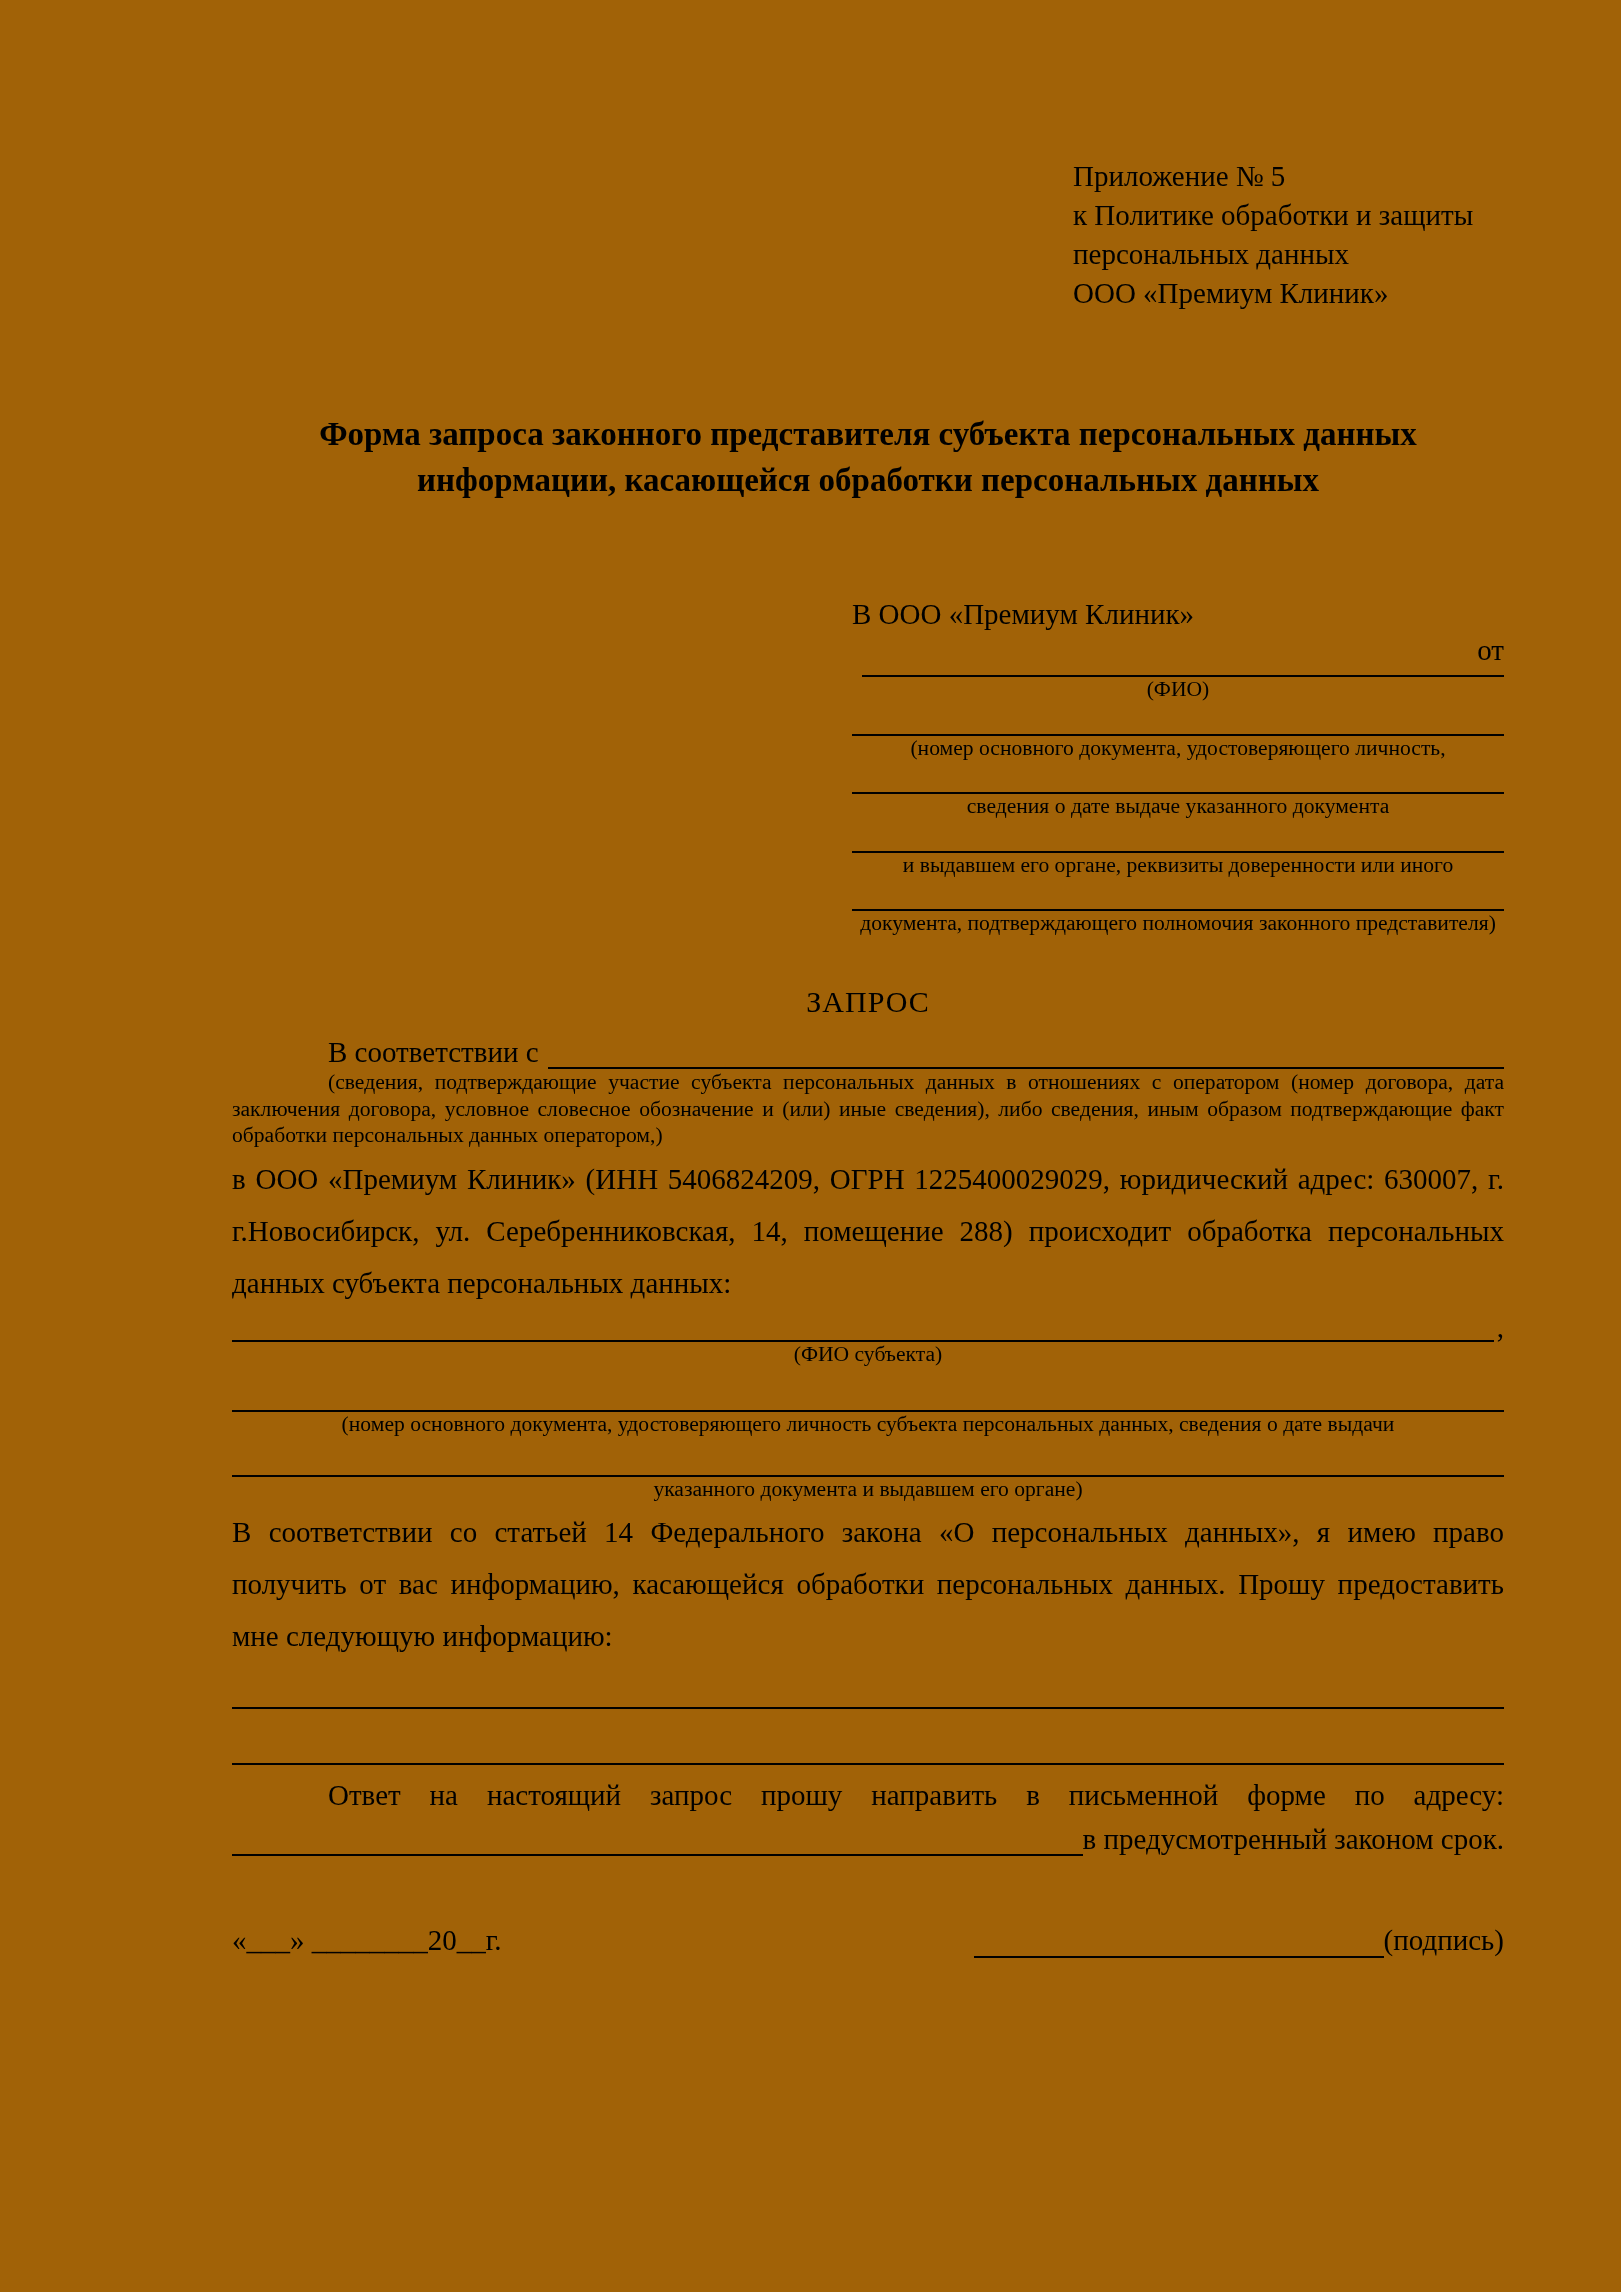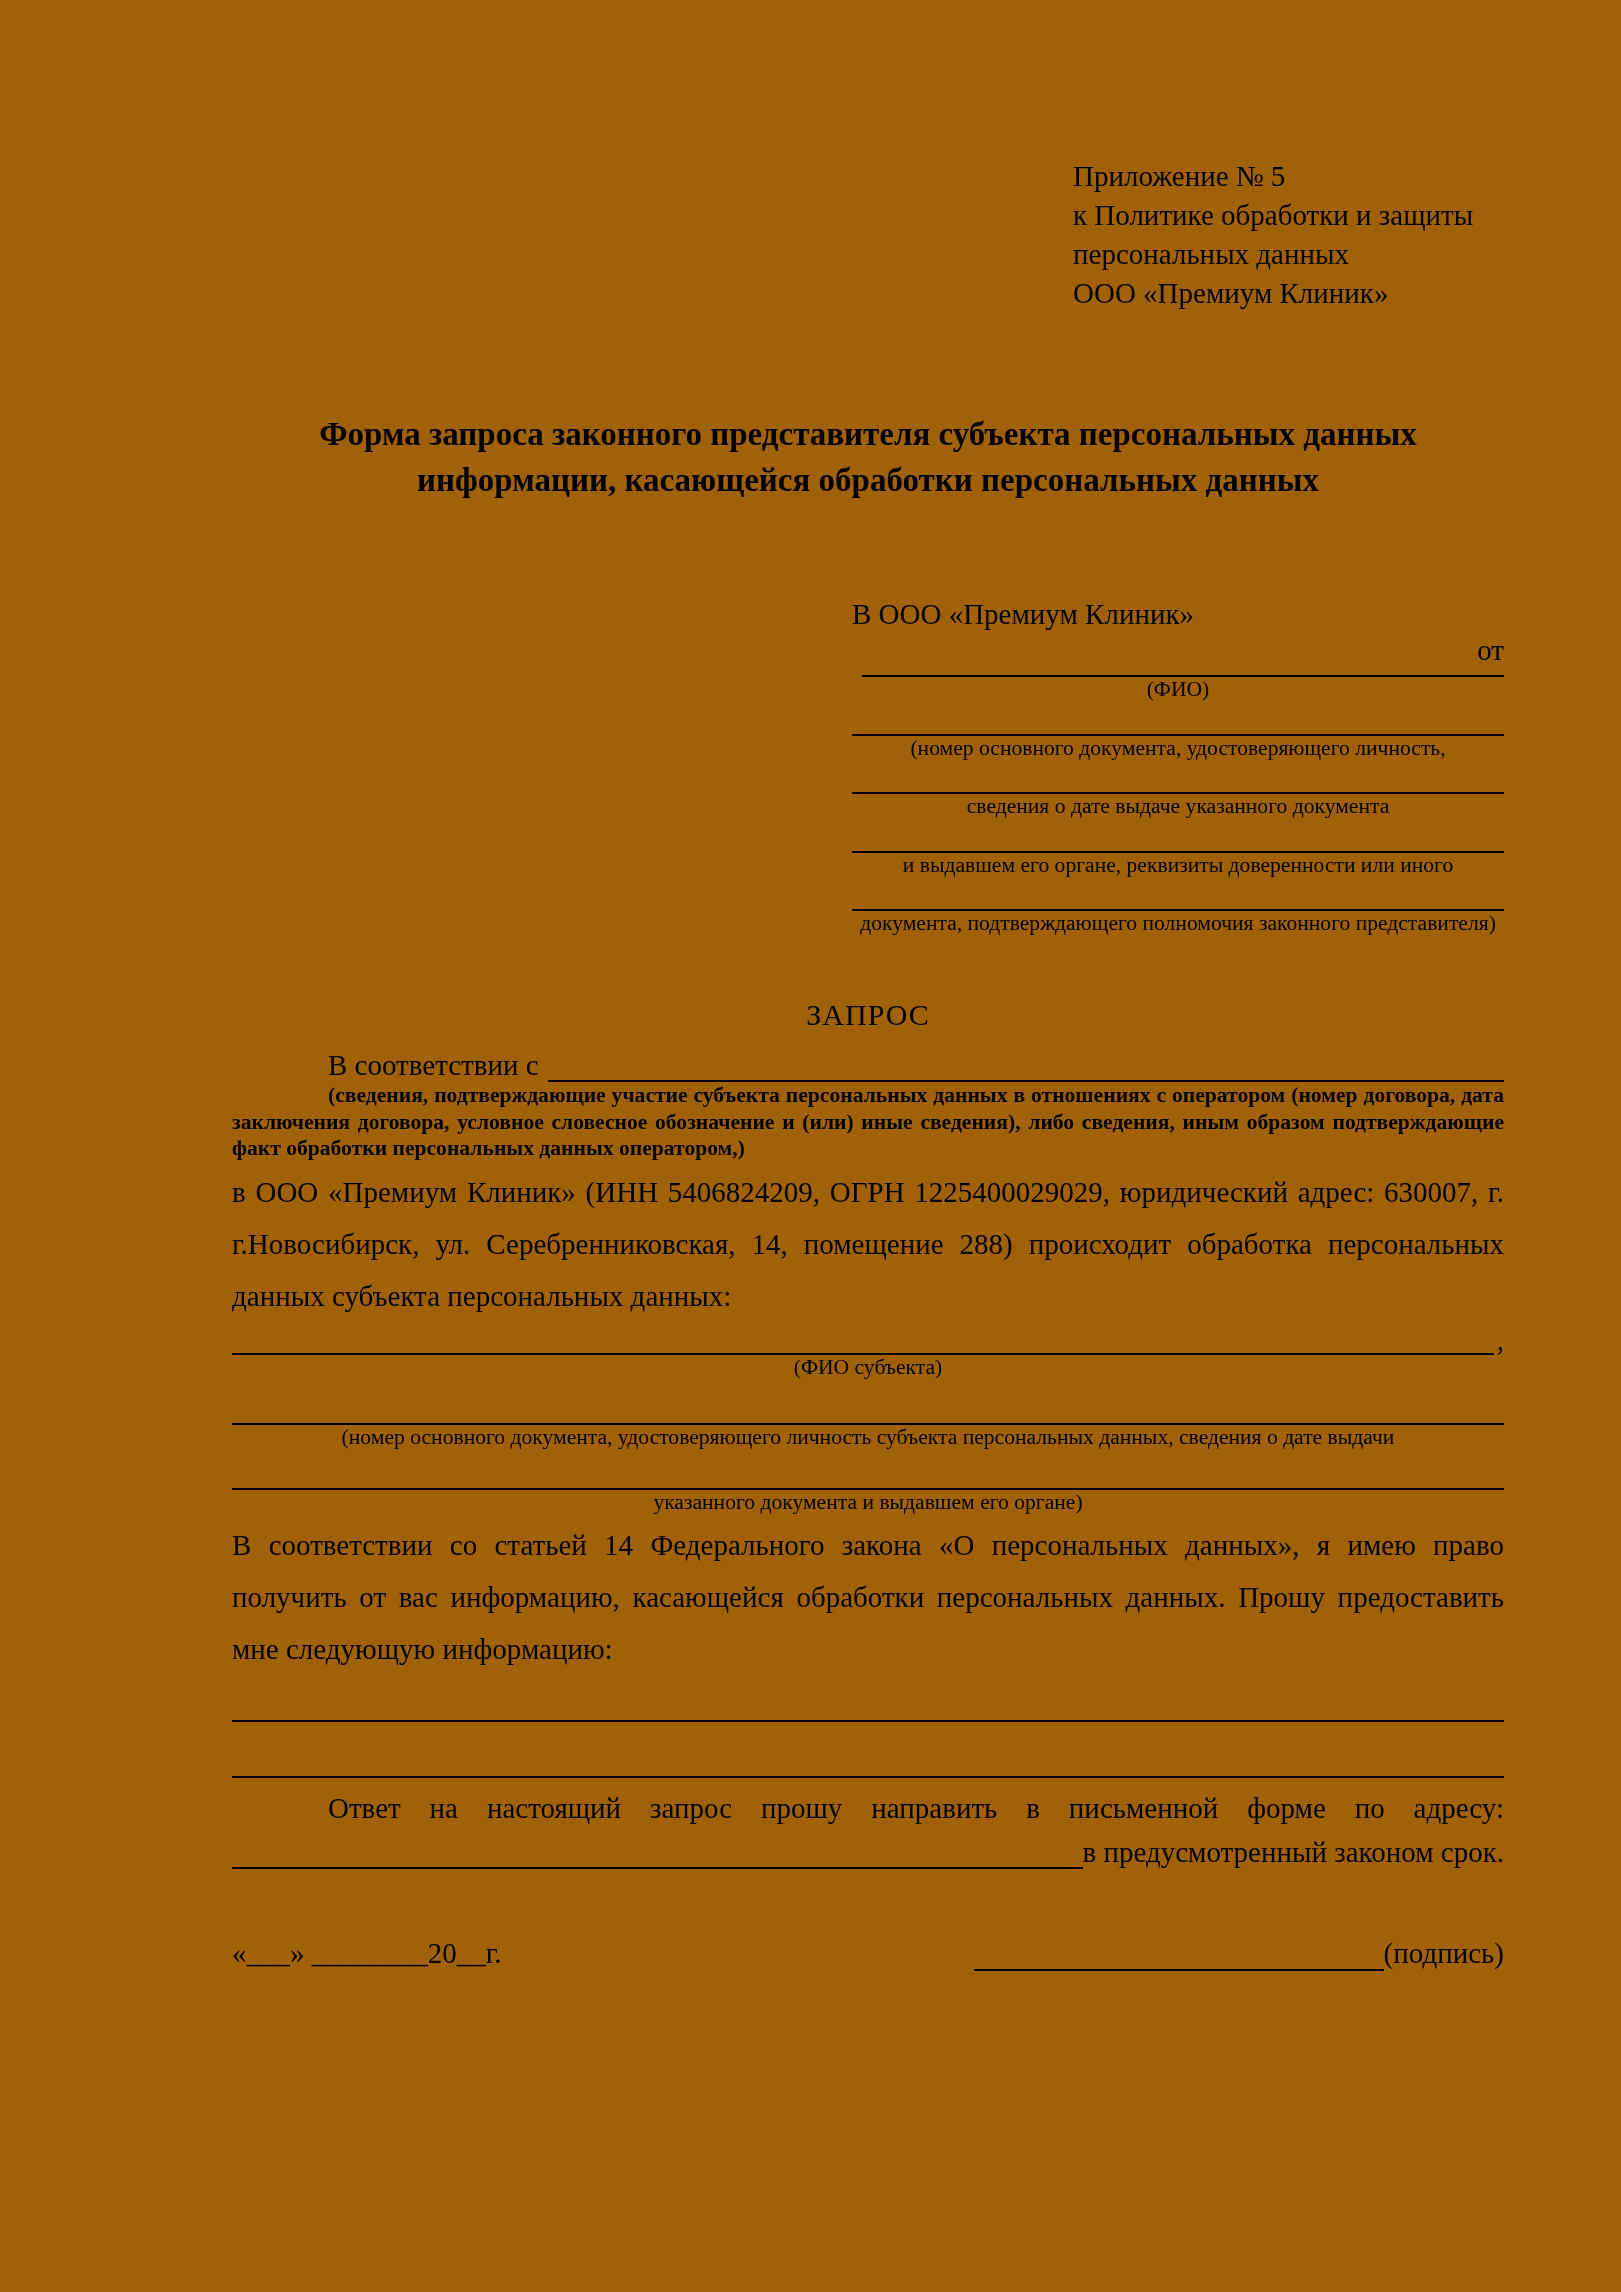--- a/index.html
+++ b/index.html
@@ -24,25 +24,25 @@
   .addr-from { display:flex; align-items:flex-end; height:43px;flex-direction:column; }
   .addr-from-label { line-height:33px; }
 
   .fill-line { border-bottom:2.9px solid #000; }
   .grow { flex:1; align-self:stretch; margin-left:9.8px; }
   .field-line { height:33px; border-bottom:2.9px solid #000; }
 
   .caption { font-size:21.6px; line-height:25.5px; }
   .center { text-align:center; }
 
-  .zapros { margin-top:58px; text-align:center; font-size:30px; line-height:39px; letter-spacing:1px; }
+  .zapros { margin-top:45px; text-align:center; font-size:30px; line-height:39px; letter-spacing:1px; }
 
   .intro-row { display:flex; align-items:flex-end; height:43px; margin-top:5.9px; }
   .intro-label { margin-left:96px; line-height:33px; white-space:nowrap; }
-  .intro-caption { text-align:justify; text-indent:96px; line-height:26.5px;font-weight:bold; }
+  .intro-caption { text-align:justify; text-indent:96px; line-height:26.5px; }
 
   .para { text-align:justify; font-size:29px; line-height:52px; margin-top:3.9px; }
   .indent { text-indent:96px; }
   .justify-last { text-align-last:justify; }
 
   .fio-row { display:flex; align-items:flex-end; height:33px; }
   .fio-row .grow { margin-left:0; }
   .comma { font-size:29px; line-height:29px; padding-left:2.9px; }
 
   .subject-line1 { height:45px; border-bottom:2.9px solid #000; }

